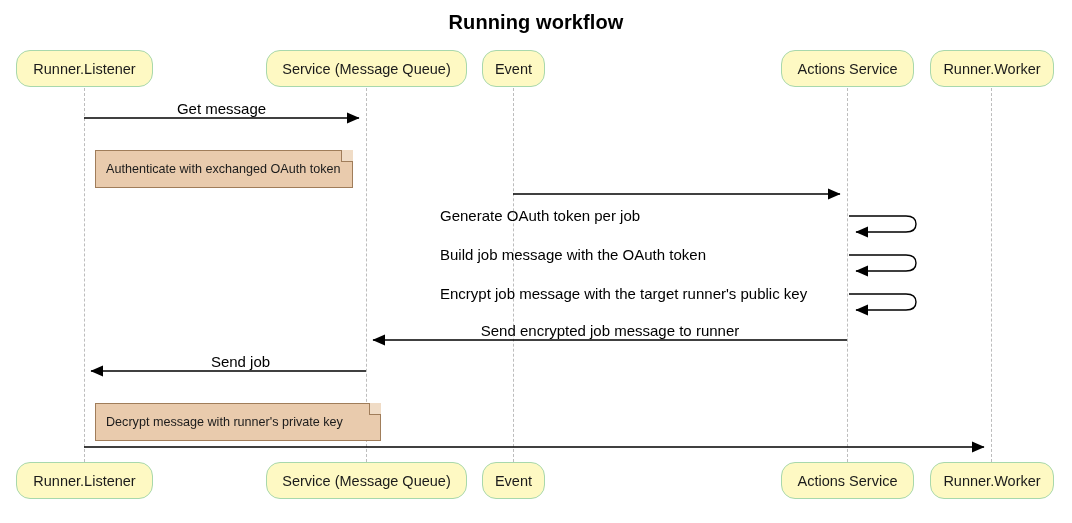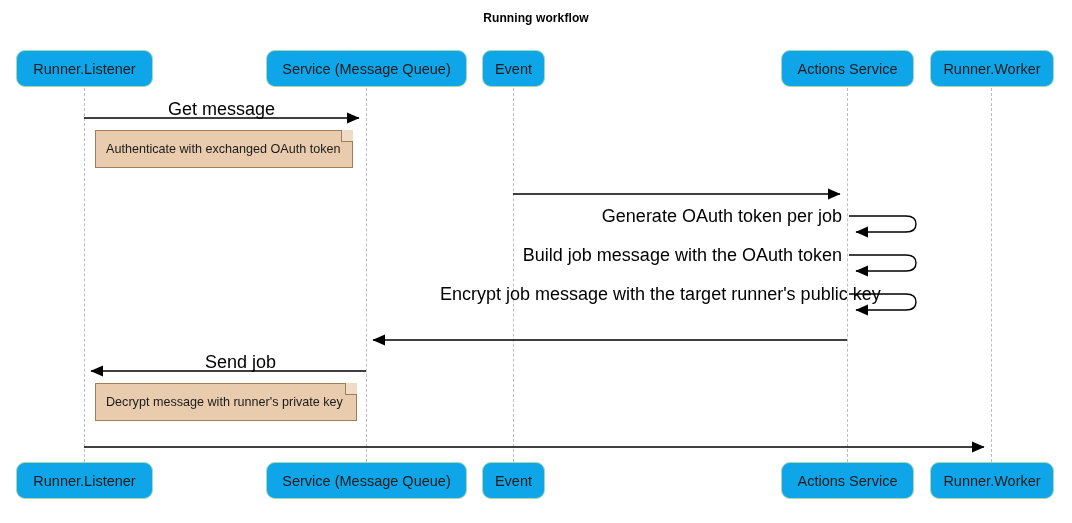--- a/index.html
+++ b/index.html
@@ -16,79 +16,80 @@
     height: 523px;
     background: #ffffff;
     overflow: hidden;
   }
   #diagram-title {
     position: absolute;
     left: 0;
     top: 11px;
     width: 1072px;
     text-align: center;
-    font-size: 12px;
+    font-size: 20px;
     font-weight: bold;
     color: #000000;
     letter-spacing: 0.1px;
   }
   .lifeline {
     position: absolute;
     width: 0;
     border-left: 1px dashed #bdbdbd;
     top: 88px;
     height: 374px;
   }
   .participant {
     position: absolute;
     box-sizing: border-box;
     height: 37px;
-    background: #0ea5e9;
+    background: #fef9c3;
     border: 1px solid #a8d8ac;
-    border-radius: 9px;
+    border-radius: 14px;
     color: #1b1b1b;
     font-size: 14.5px;
     display: flex;
     align-items: center;
     justify-content: center;
     white-space: nowrap;
     padding: 0 6px;
   }
   .note {
     position: absolute;
     box-sizing: border-box;
     height: 38px;
     background: #e9cbad;
     border: 1px solid #a07d5a;
     color: #1b1b1b;
     font-size: 12.6px;
     display: flex;
     align-items: center;
     padding-left: 10px;
     white-space: nowrap;
+    margin-top: 20px;
   }
   .note .fold {
     position: absolute;
     top: -1px;
     right: -1px;
     width: 11px;
     height: 11px;
     background: #f0dcc6;
     border-left: 1px solid #a07d5a;
     border-bottom: 1px solid #a07d5a;
   }
   .msg-label {
     position: absolute;
-    font-size: 18px;
+    font-size: 15px;
     color: #000000;
     white-space: nowrap;
     line-height: 14px;
   }
   .msg-label.center { text-align: center; }
-  .msg-label.right  { text-align: right; }
+  .msg-label.right  { text-align: left; }
   svg.overlay {
     position: absolute;
     left: 0; top: 0;
     width: 1072px;
     height: 523px;
     pointer-events: none;
   }
 </style>
 </head>
 <body>
@@ -139,24 +140,25 @@
 
     <line x1="366" y1="371" x2="91" y2="371" stroke="#000000" stroke-width="1.4" marker-end="url(#ah-left)"></line>
 
     <line x1="84" y1="447" x2="984" y2="447" stroke="#000000" stroke-width="1.4" marker-end="url(#ah-right)"></line>
   </svg>
 
   <div class="msg-label center" style="left:84px;top:102px;width:275px">Get message</div>
   <div class="msg-label right" style="left:440px;top:209px;width:402px">Generate OAuth token per job</div>
   <div class="msg-label right" style="left:440px;top:248px;width:402px">Build job message with the OAuth token</div>
   <div class="msg-label right" style="left:440px;top:287px;width:402px">Encrypt job message with the target runner's public key</div>
+  <div class="msg-label center" style="left:373px;top:324px;width:474px">Send encrypted job message to runner</div>
   <div class="msg-label center" style="left:103px;top:355px;width:275px">Send job</div>
 
   <div class="note" style="left:95px;top:130px;width:258px">
     <span>Authenticate with exchanged OAuth token</span>
     <span class="fold"></span>
   </div>
-  <div class="note" style="left:95px;top:383px;width:262px">
+  <div class="note" style="left:95px;top:383px;width:286px">
     <span>Decrypt message with runner's private key</span>
     <span class="fold"></span>
   </div>
 
 </div>
 
 </body></html>

